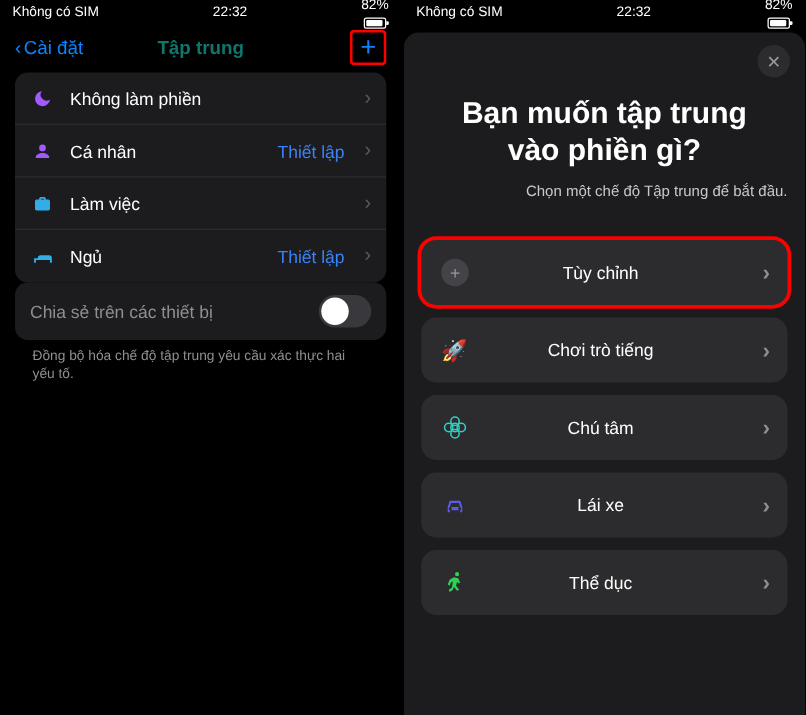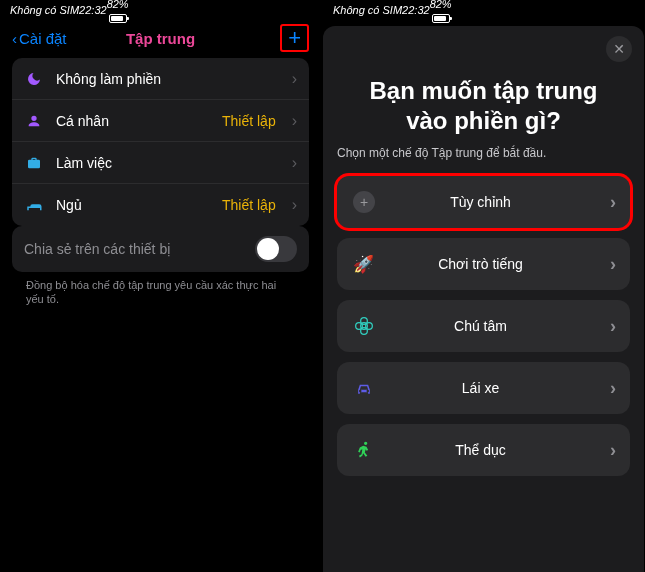--- a/index.html
+++ b/index.html
@@ -17,26 +17,26 @@
       height: 572px;
       background: #000;
       position: relative;
       display: flex;
       flex-direction: column;
       overflow: hidden;
     }
     .status-bar {
       height: 18px;
       display: flex;
+      justify-content: space-between;
       align-items: center;
       padding: 2px 10px 0;
       color: #fff;
       font-size: 11px;
       font-weight: 500;
-      font-style: italic;
     }
     .status-left { display: flex; align-items: center; gap: 4px; }
     .status-right { display: flex; align-items: center; gap: 4px; flex-direction: column; }
     .battery-icon { width: 18px; height: 9px; border: 1px solid #fff; border-radius: 2px; position: relative; }
     .battery-icon::after { content:''; position:absolute; right:-3px; top:2px; width:2px; height:3px; background:#fff; border-radius:0 1px 1px 0; }
     .battery-fill { position:absolute; left:1px; top:1px; bottom:1px; width: 80%; background:#fff; border-radius:1px; }
     
     
     .nav-header {
       display: flex;
@@ -46,21 +46,21 @@
       height: 40px;
     }
     .nav-back {
       display: flex;
       align-items: center;
       color: #0a84ff;
       font-size: 15px;
       gap: 2px;
     }
     .nav-title {
-      color: #ec4899;
+      color: #0f766e;
       font-size: 15px;
       font-weight: 600;
       position: absolute;
       left: 50%;
       transform: translateX(-50%);
     }
     .nav-add-wrap {
       border: 2px solid #ff0000;
       padding: 3px 6px;
       border-radius: 3px;
@@ -83,21 +83,21 @@
       display: flex;
       align-items: center;
       padding: 10px 12px;
       border-bottom: 0.5px solid #2c2c2e;
       gap: 12px;
       min-height: 42px;
     }
     .row:last-child { border-bottom: none; }
     .row-icon { width: 20px; display:flex; justify-content:center; }
     .row-label { flex: 1; color: #fff; font-size: 14px; }
-    .row-detail { color: #eab308; font-size: 14px; }
+    .row-detail { color: #3b82f6; font-size: 14px; }
     .chevron { color: #5a5a5e; font-size: 16px; margin-left: 4px; }
     .footer-text {
       color: #8e8e93;
       font-size: 11px;
       padding: 6px 14px 16px;
       line-height: 1.3;
     }
     .toggle {
       width: 42px;
       height: 26px;
@@ -142,23 +142,23 @@
       color: #fff;
       font-size: 24px;
       font-weight: 700;
       text-align: center;
       margin-top: 38px;
       line-height: 1.25;
     }
     .sheet-subtitle {
       color: #c8c8cc;
       font-size: 12px;
-      text-align: left;
+      text-align: right;
       margin-top: 10px;
-      margin-bottom: 16px;
+      margin-bottom: 32px;
     }
     .option-list { display:flex; flex-direction:column; gap: 10px; }
     .option {
       background: #2c2c2e;
       border-radius: 12px;
       display: flex;
       align-items: center;
       padding: 14px 14px;
       gap: 14px;
       min-height: 52px;

